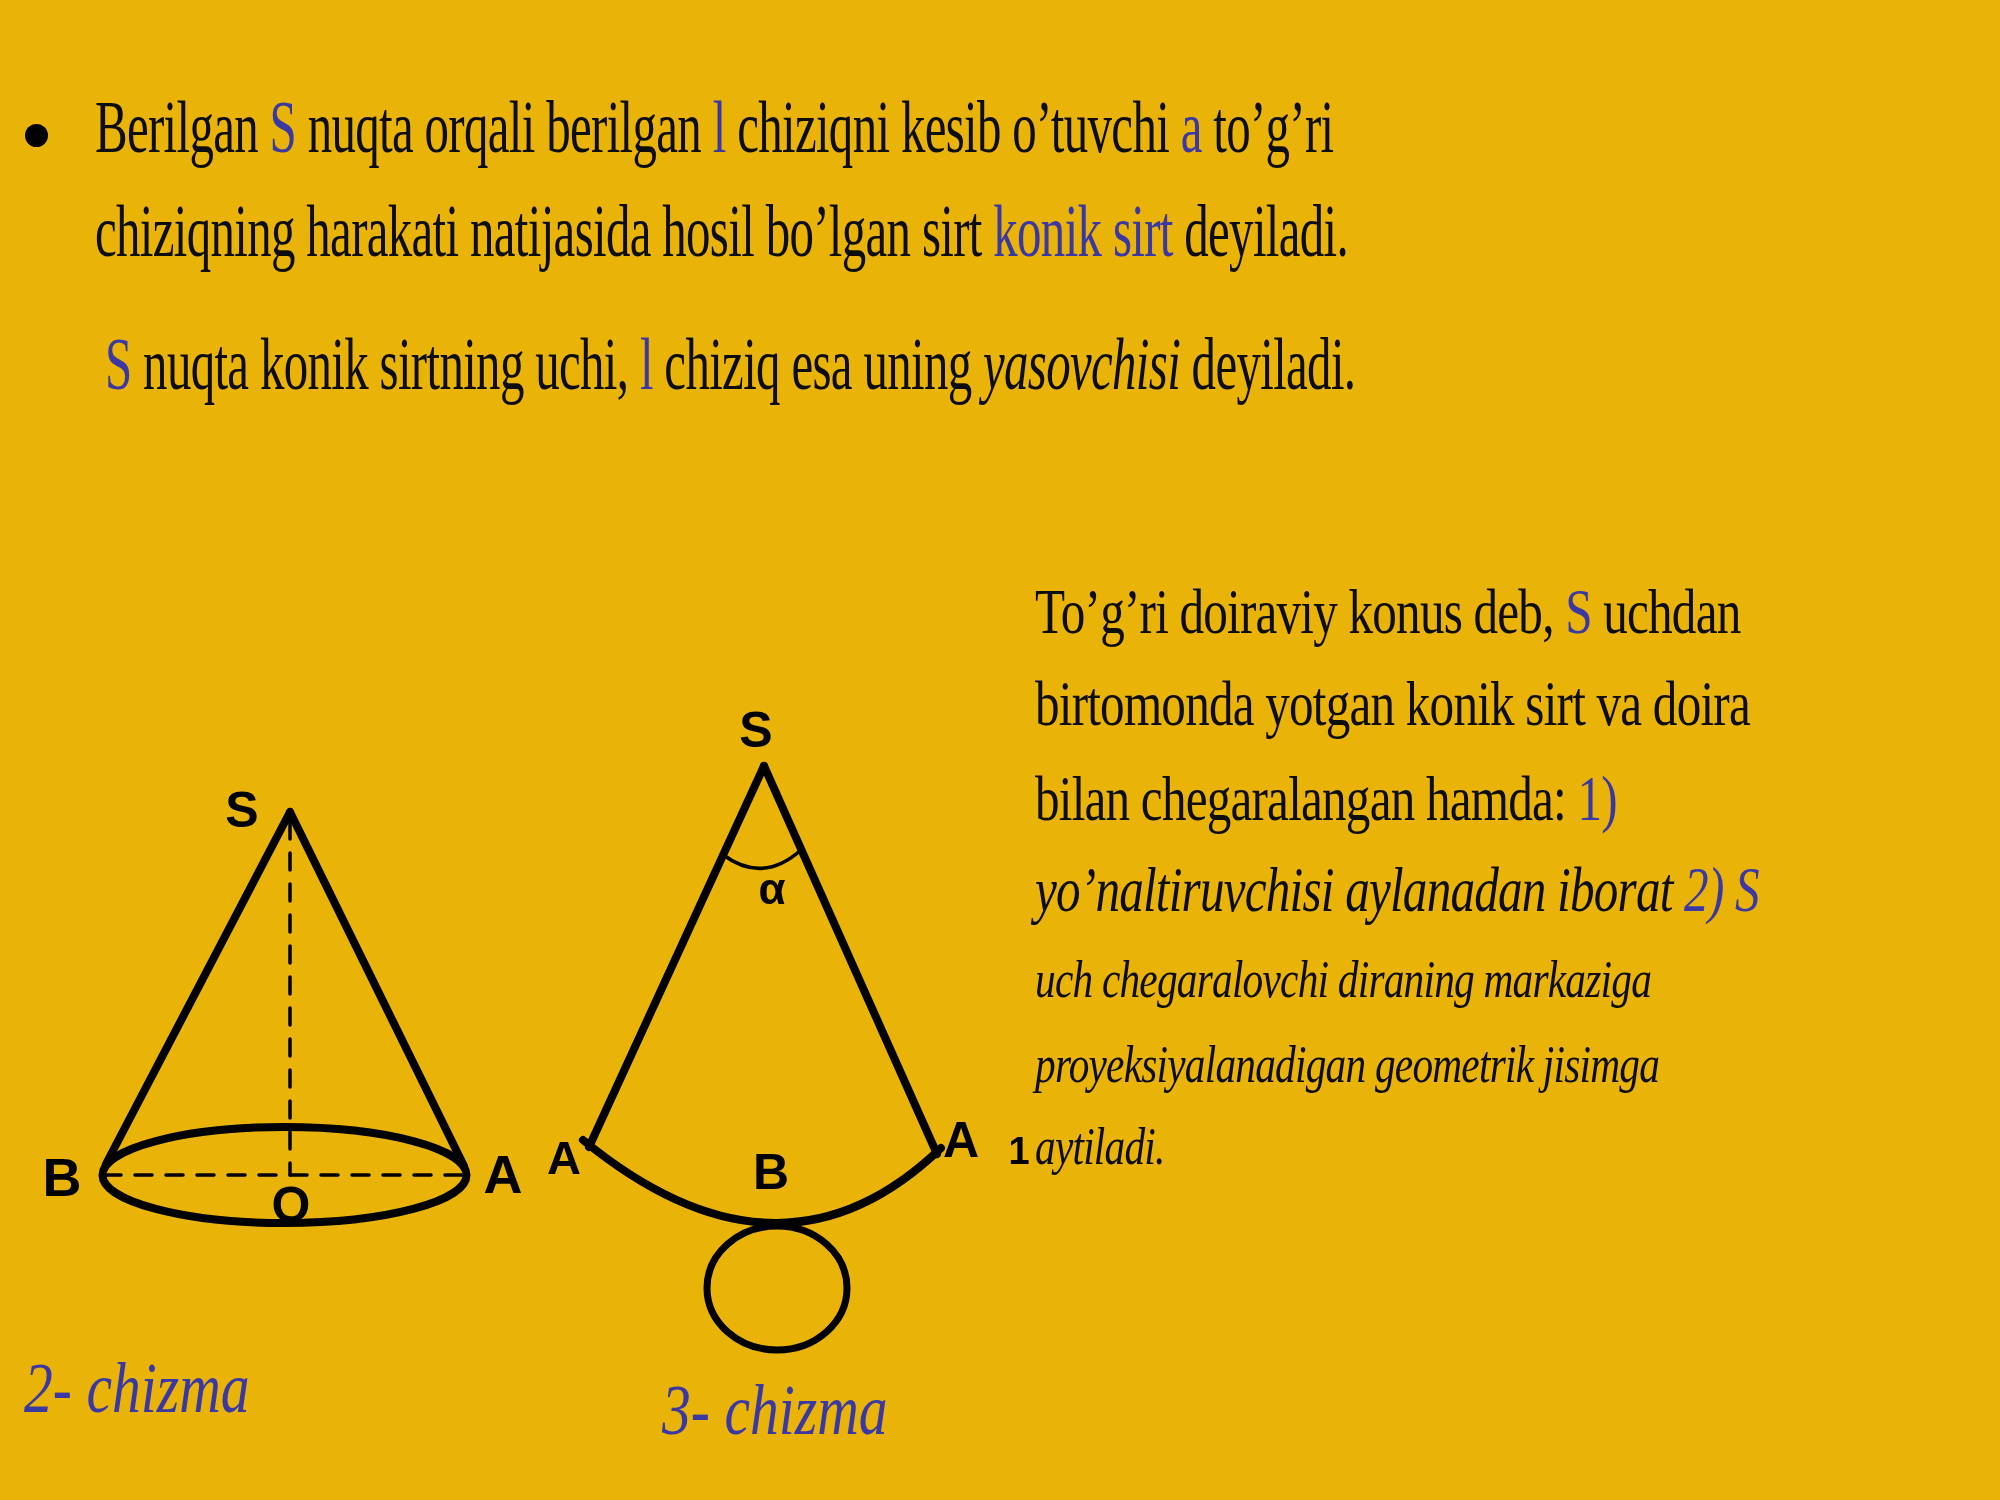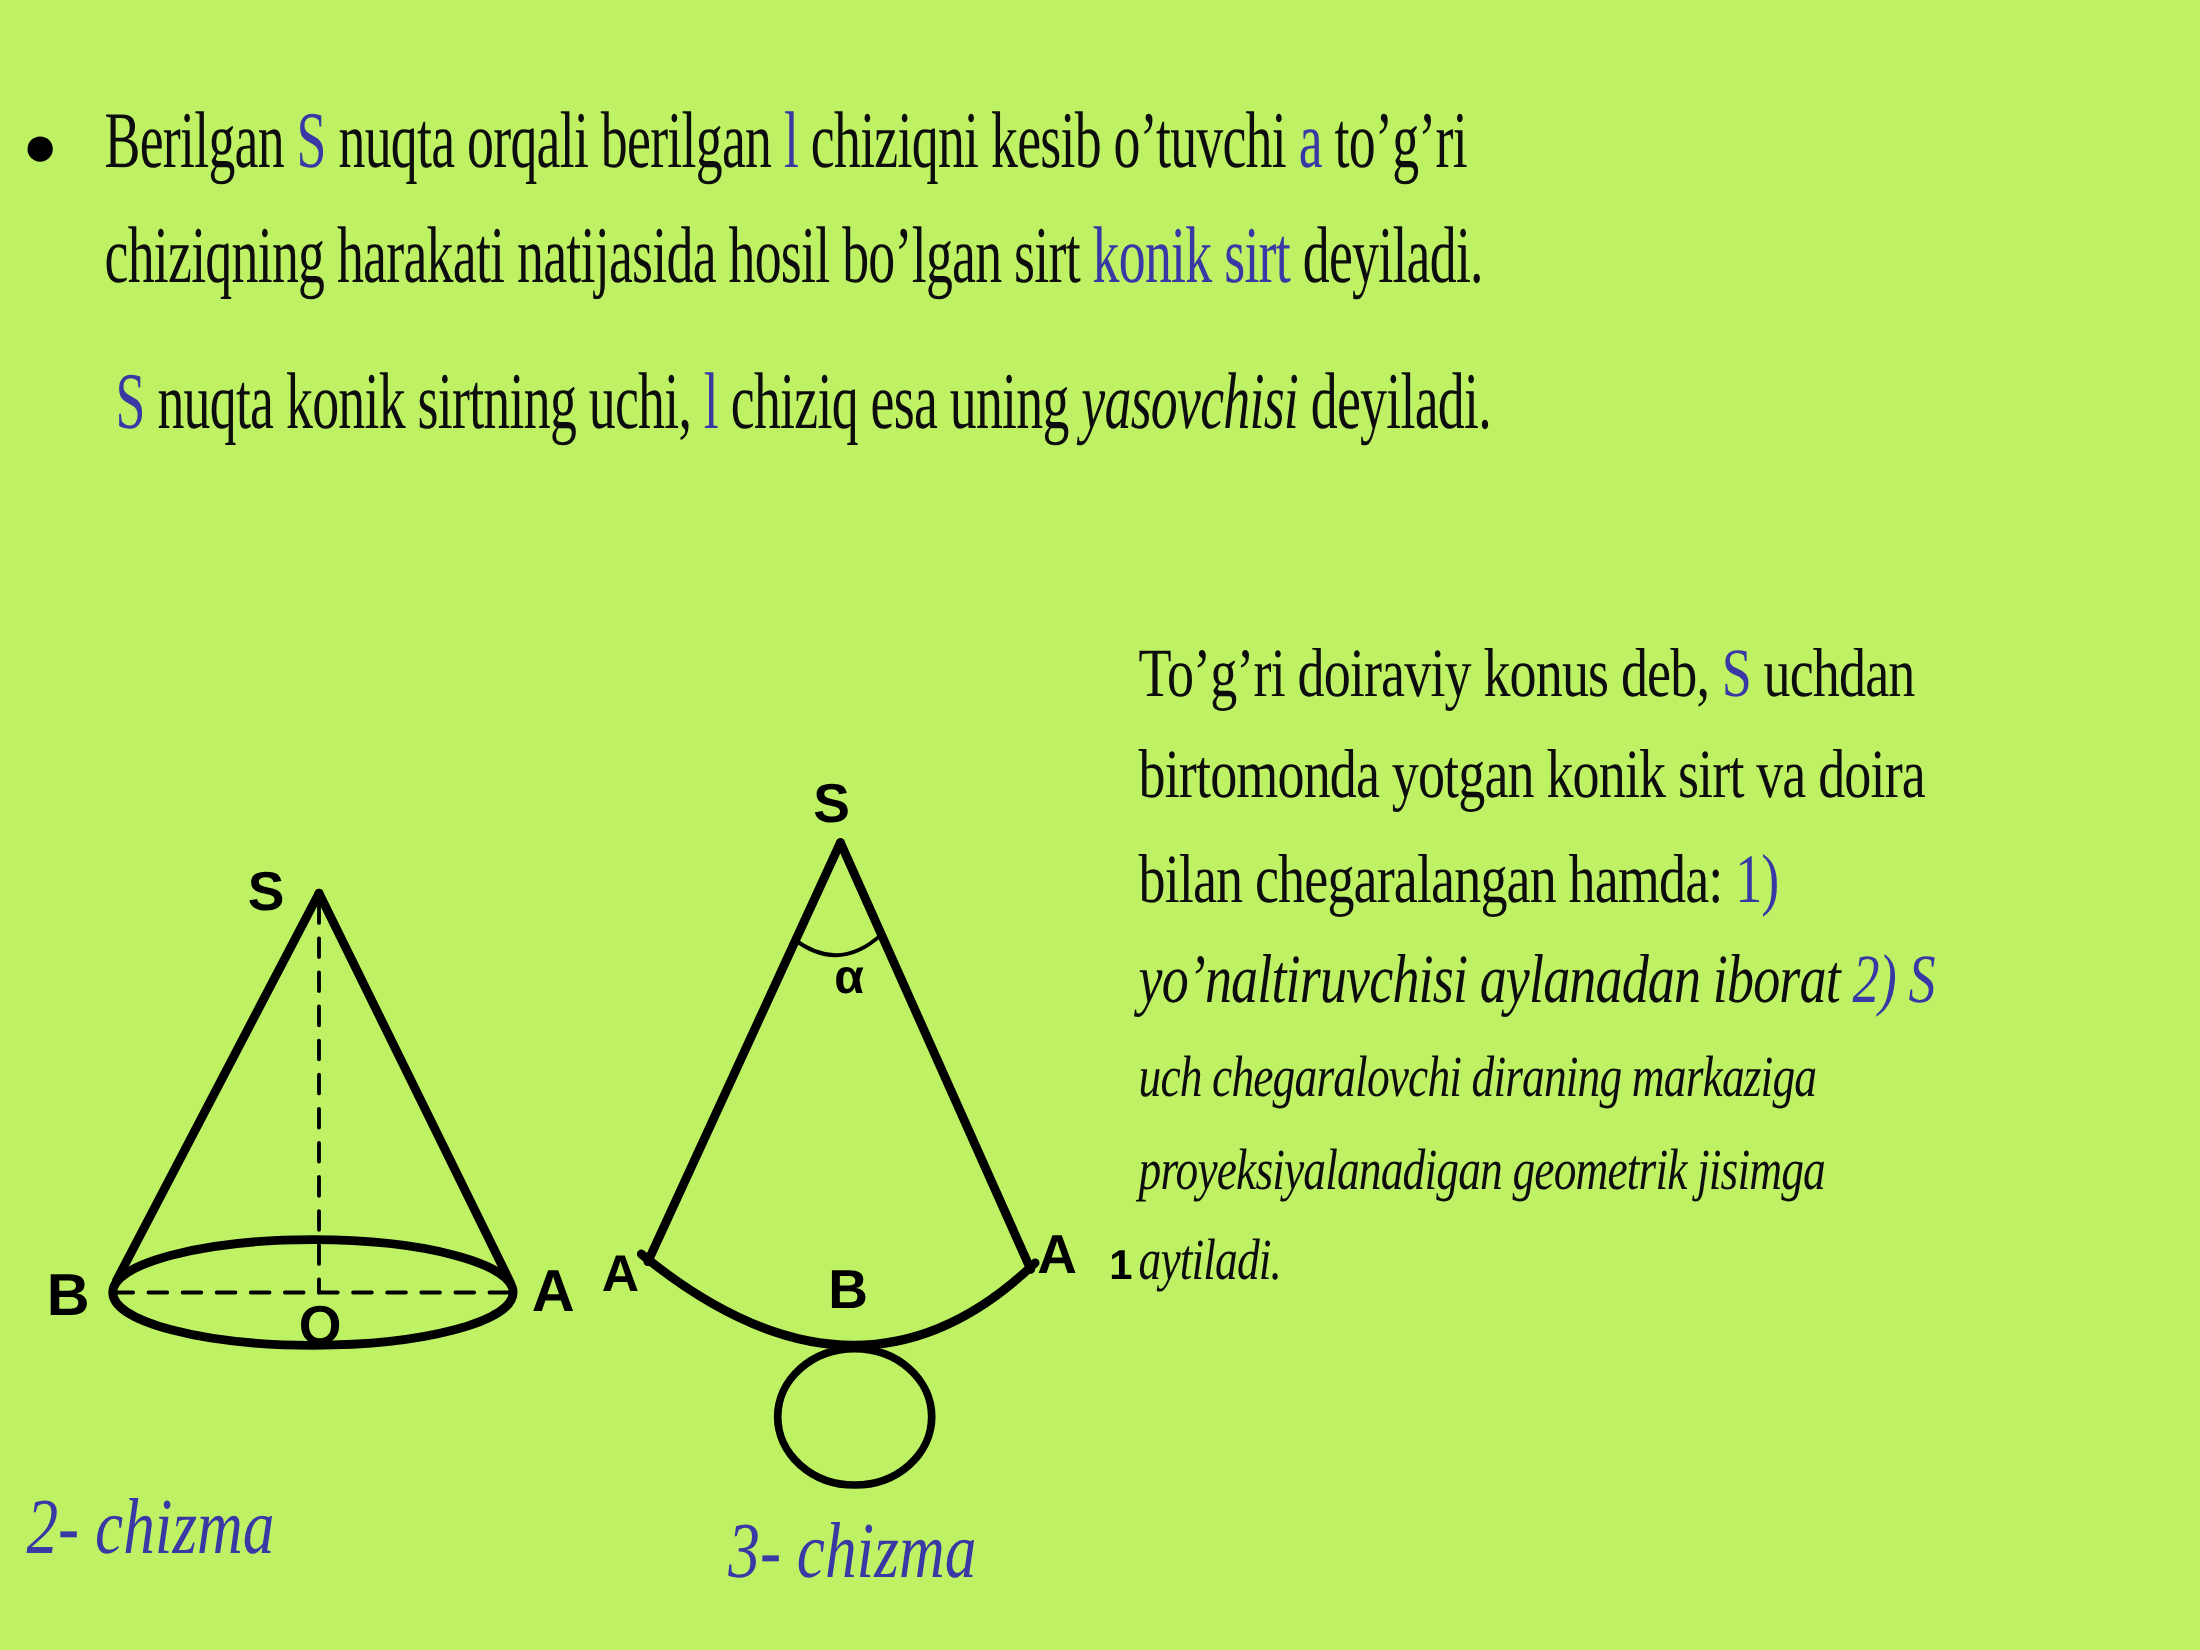--- a/index.html
+++ b/index.html
@@ -1,16 +1,16 @@
 <!DOCTYPE html>
 <html><head>
 <meta charset="utf-8">
 <style>
   html,body{margin:0;padding:0;background:#ffffff;}
-  .slide{position:relative;width:2000px;height:1500px;background:#bef264;overflow:hidden;
+  .slide{position:relative;width:2000px;height:1500px;background:#eab308;overflow:hidden;
          font-family:"Liberation Serif",serif;color:#0d0d0d;}
   .intro-line{position:absolute;font-family:"Liberation Serif",serif;font-size:73px;
               color:#0d0d0d;white-space:nowrap;line-height:1;
               transform-origin:0 0;transform:scaleX(0.67);letter-spacing:-1px;}
   .right-line{position:absolute;font-family:"Liberation Serif",serif;font-size:63px;
               color:#0d0d0d;white-space:nowrap;line-height:1;
               transform-origin:0 0;transform:scaleX(0.78);letter-spacing:-1px;}
   .right-line.small{font-size:53px;font-style:italic;}
   .it{font-style:italic;}
   .accent{color:#3a38a5;}

